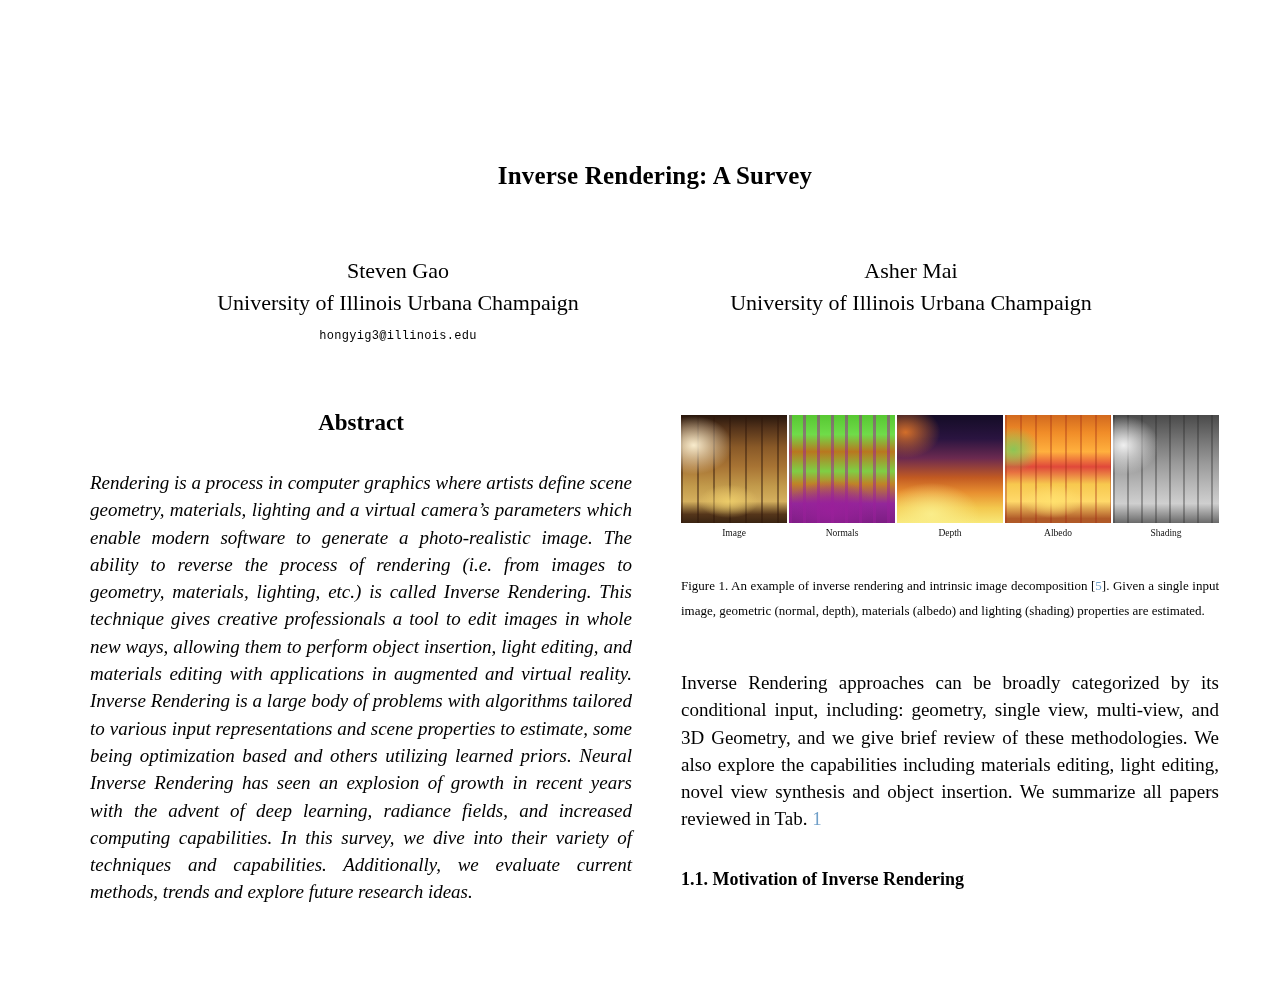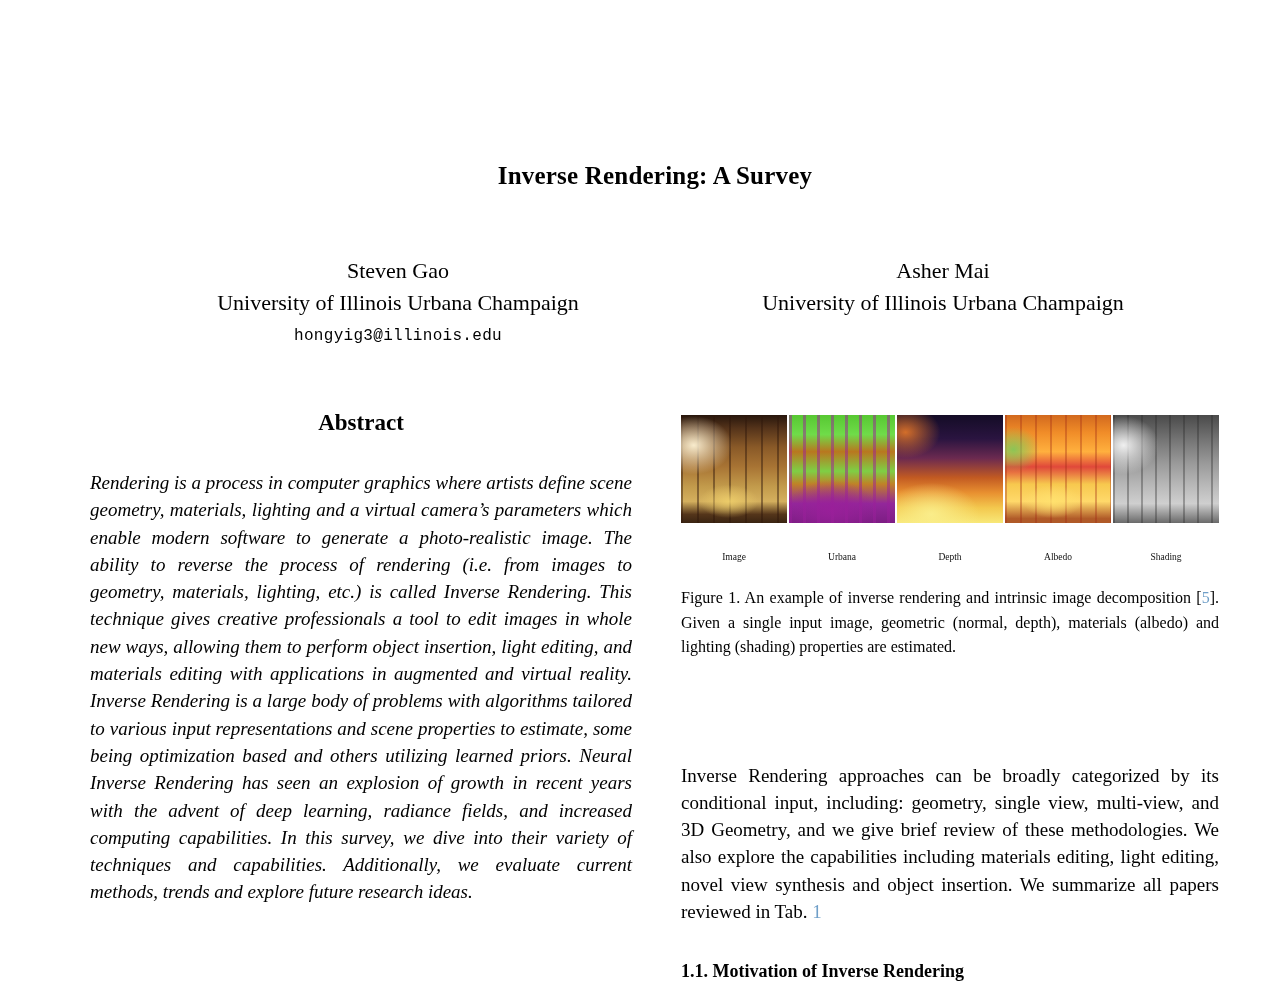--- a/index.html
+++ b/index.html
@@ -14,26 +14,26 @@
   .title {
     position:absolute; top:162px; left:30px; width:1250px;
     margin:0; text-align:center;
     font-size:25px; font-weight:bold; letter-spacing:0.2px;
   }
 
   
   .authors { position:absolute; top:255px; left:0; width:1280px; height:110px; }
   .author { position:absolute; width:512px; text-align:center; }
   .author-left  { left:142px; }
-  .author-right { left:687px; }
+  .author-right { left:655px; }
   .author-name  { font-size:22px; line-height:32px; }
   .author-affil { font-size:22px; line-height:32px; }
   .author-email {
     font-family:"Liberation Mono", monospace;
-    font-size:16px; line-height:22px; margin-top:6px; letter-spacing:0.3px;
+    font-size:12px; line-height:22px; margin-top:6px; letter-spacing:0.3px;
   }
 
   
   .col-left { position:absolute; left:90px; top:410px; width:542px; }
   .abstract-heading { margin:0; text-align:center; font-size:23px; font-weight:bold;font-family:Liberation Serif, serif; }
   .abstract-text {
     margin:33px 0 0; font-style:italic;
     font-size:19px; line-height:27.3px; text-align:justify;
   }
 
@@ -69,28 +69,28 @@
       linear-gradient(180deg, #d2691e 0%, #f08c28 16%, #ffb03e 34%, #e0483a 48%, #f7c84e 64%, #ffd96a 80%, #b05a28 96%);
   }
   .p-shading {
     background:
       radial-gradient(ellipse 55% 45% at 10% 28%, rgba(246,246,246,0.95), rgba(246,246,246,0) 60%),
       repeating-linear-gradient(90deg, rgba(40,40,40,0.35) 0 2px, rgba(0,0,0,0) 2px 14px),
       linear-gradient(180deg, #4a4a4a 0%, #787878 25%, #9a9a9a 45%, #b8b8b8 65%, #cfcfcf 82%, #6a6a6a 100%);
   }
 
   .fig-labels { display:flex; gap:2px; margin-top:5px; }
-  .fig-labels span { flex:1 1 0; text-align:center; font-size:9.5px; color:#111;margin-top:24px; }
+  .fig-labels span { flex:1 1 0; text-align:center; font-size:9.5px; color:#111; }
 
   .fig-caption {
-    margin-top:24px; font-size:16px; line-height:24.5px; text-align:justify;
+    margin-top:36px; font-size:13px; line-height:24.5px; text-align:justify;
   }
 
   .body-par {
-    margin:102px 0 0; font-size:19px; line-height:27.3px; text-align:justify;
+    margin:46px 0 0; font-size:19px; line-height:27.3px; text-align:justify;
   }
 
   .section-heading {
     margin:36px 0 0; font-size:18px; font-weight:bold;
   }
 
   .ref-link { color:var(--link, #6f9fc8); cursor:pointer; }
 </style>
 </head>
 <body>
@@ -121,21 +121,21 @@
     <figure style="margin:0">
       <div class="fig-strip">
         <div class="fig-panel p-image"></div>
         <div class="fig-panel p-normals"></div>
         <div class="fig-panel p-depth"></div>
         <div class="fig-panel p-albedo"></div>
         <div class="fig-panel p-shading"></div>
       </div>
       <div class="fig-labels">
         <span>Image</span>
-        <span>Urbana</span>
+        <span>Normals</span>
         <span>Depth</span>
         <span>Albedo</span>
         <span>Shading</span>
       </div>
       <figcaption class="fig-caption">
         <span>Figure 1. An example of inverse rendering and intrinsic image decomposition [</span><span class="ref-link">5</span><span>]. Given a single input image, geometric (normal, depth), materials (albedo) and lighting (shading) properties are estimated.</span>
       </figcaption>
     </figure>
 
     <p class="body-par">

